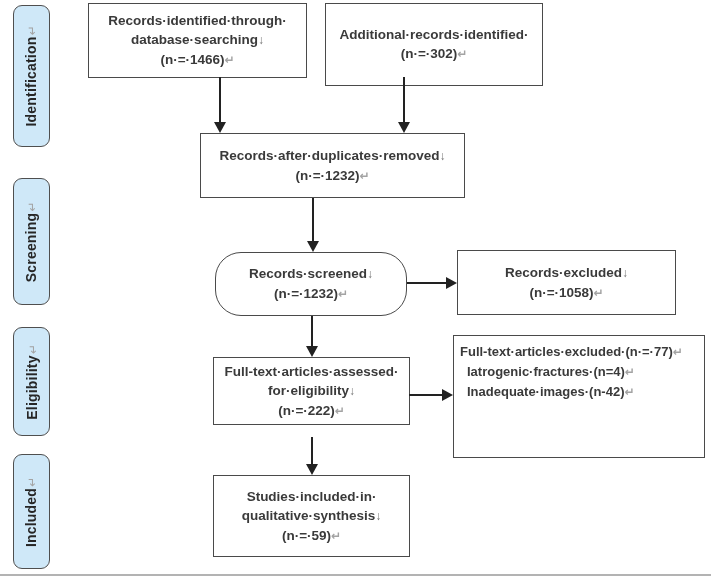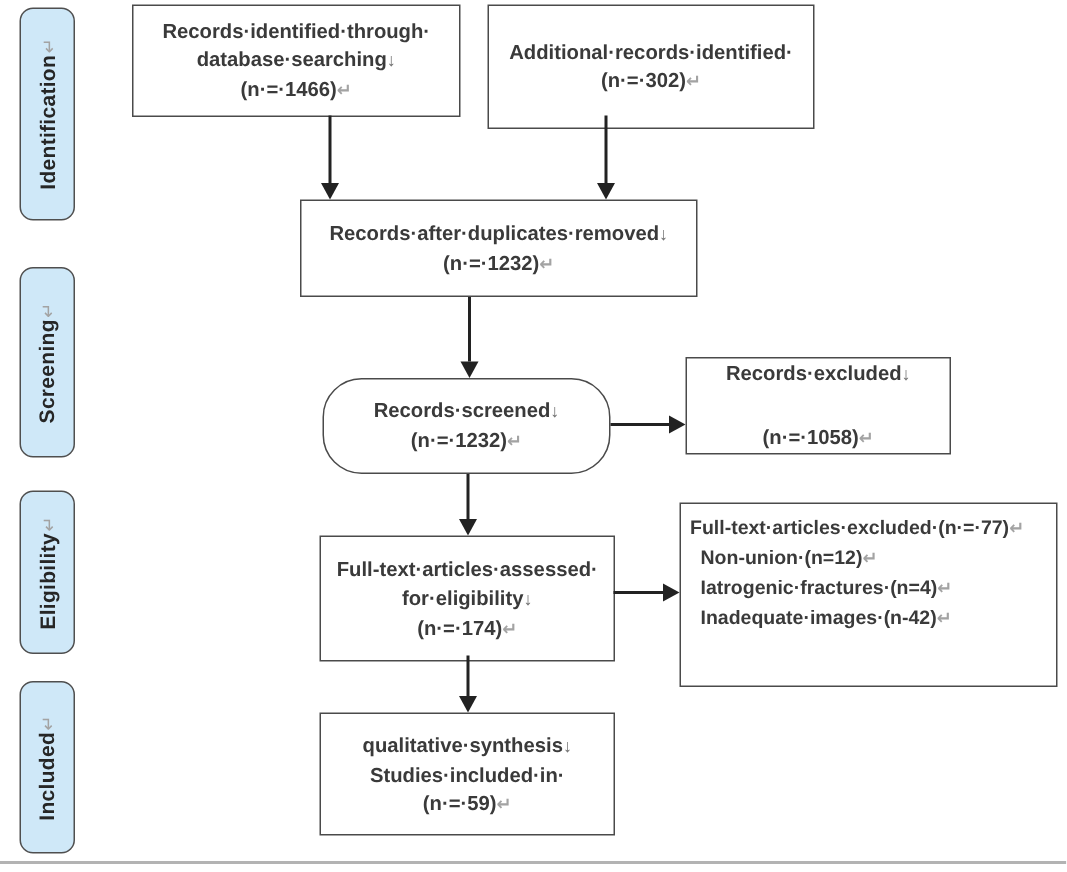--- a/index.html
+++ b/index.html
@@ -110,41 +110,40 @@
   <div class="fbox" style="left:180px;top:133px;width:265px;height:65px;margin-left:20px;">
     <div class="line"><span>Records·after·duplicates·removed</span><span class="mk lb">↓</span></div>
     <div class="line"><span>(n·=·1232)</span><span class="mk cr">↵</span></div>
   </div>
 
   <div class="fbox" style="left:215px;top:252px;width:192px;height:64px;border-radius:26px;">
     <div class="line"><span>Records·screened</span><span class="mk lb">↓</span></div>
     <div class="line"><span>(n·=·1232)</span><span class="mk cr">↵</span></div>
   </div>
 
-  <div class="fbox" style="left:457px;top:238px;width:177px;height:65px;justify-content:space-between;">
+  <div class="fbox" style="left:457px;top:250px;width:219px;height:65px;">
     <div class="line"><span>Records·excluded</span><span class="mk lb">↓</span></div>
     <div class="line"><span>(n·=·1058)</span><span class="mk cr">↵</span></div>
   </div>
 
-  <div class="fbox" style="left:213px;top:357px;width:197px;height:84px;">
+  <div class="fbox" style="left:213px;top:357px;width:197px;height:68px;">
     <div class="line"><span>Full-text·articles·assessed·</span></div>
     <div class="line"><span>for·eligibility</span><span class="mk lb">↓</span></div>
-    <div class="line"><span>(n·=·174)</span><span class="mk cr">↵</span></div>
+    <div class="line"><span>(n·=·222)</span><span class="mk cr">↵</span></div>
   </div>
 
   <div class="fbox list" style="left:453px;top:335px;width:252px;height:123px;">
     <div class="line"><span>Full-text·articles·excluded·(n·=·77)</span><span class="mk cr">↵</span></div>
-    <div class="line indent"><span>Non-union·(n=12)</span><span class="mk cr">↵</span></div>
     <div class="line indent"><span>Iatrogenic·fractures·(n=4)</span><span class="mk cr">↵</span></div>
     <div class="line indent"><span>Inadequate·images·(n-42)</span><span class="mk cr">↵</span></div>
   </div>
 
   <div class="fbox" style="left:213px;top:475px;width:197px;height:82px;">
+    <div class="line"><span>Studies·included·in·</span></div>
     <div class="line"><span>qualitative·synthesis</span><span class="mk lb">↓</span></div>
-    <div class="line"><span>Studies·included·in·</span></div>
     <div class="line"><span>(n·=·59)</span><span class="mk cr">↵</span></div>
   </div>
 
   <div class="vline" style="left:219px;top:77px;height:45px;"></div>
   <div class="ahead-down" style="left:214px;top:122px;"></div>
 
   <div class="vline" style="left:403px;top:77px;height:45px;"></div>
   <div class="ahead-down" style="left:398px;top:122px;"></div>
 
   <div class="vline" style="left:312px;top:198px;height:43px;"></div>

